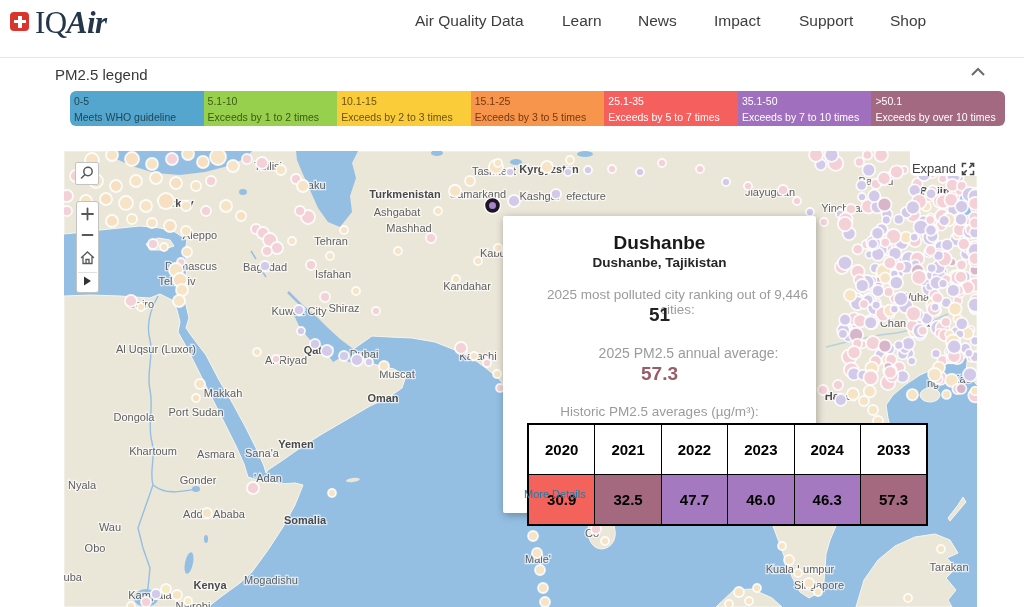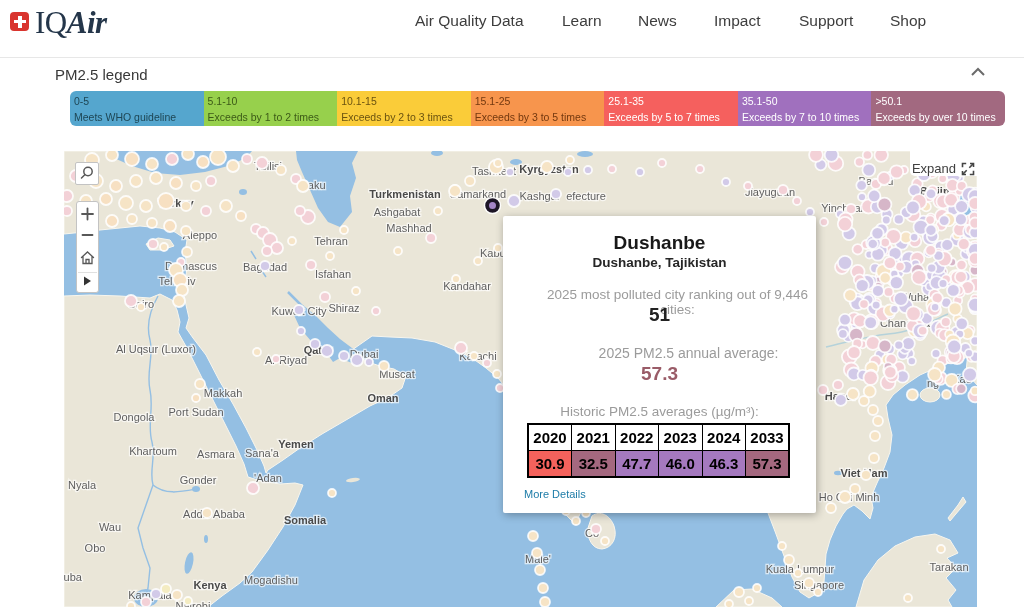--- a/index.html
+++ b/index.html
@@ -22,21 +22,21 @@
 .expand { position:absolute; left:910px; top:151px; width:67px; height:25px; background:#fff; border-radius:0 0 0 5px; display:flex; align-items:flex-end; justify-content:center; gap:5px; font-size:13px; color:#404040; }
 .popup { position:absolute; left:503px; top:216px; width:313px; height:297px; background:#fff; border-radius:2px; box-shadow:1px 2px 8px rgba(0,0,0,0.3); text-align:center; }
 .popup .t1 { position:absolute; top:16px; width:100%; font-size:19px; font-weight:bold; color:#191919; }
 .popup .t2 { position:absolute; top:39px; width:100%; font-size:13.5px; font-weight:bold; color:#262626; }
 .popup .g1 { position:absolute; top:71px; width:100%; font-size:13.5px; color:#9b9b9b;padding-left:36px; }
 .popup .b1 { position:absolute; top:88px; width:100%; font-size:19px; font-weight:bold; color:#222; }
 .popup .g2 { position:absolute; top:129px; width:100%; font-size:14px; color:#9b9b9b;margin-left:29px; }
 .popup .b2 { position:absolute; top:147px; width:100%; font-size:19px; font-weight:bold; color:#9a5c68; }
 .popup .g3 { position:absolute; top:188px; width:100%; font-size:13.5px; color:#9b9b9b; }
 .hist { position:absolute; top:207px; left:24px; border-collapse:collapse; }
-.hist td { border:1px solid #000; width:43.5px; height:19px; text-align:center; font-size:15px; font-weight:bold; color:#000; padding:4px; }
+.hist td { border:1px solid #000; width:43.5px; height:19px; text-align:center; font-size:15px; font-weight:bold; color:#000; padding:16px; }
 .hist tr.hd td { background:#fff; }
 .hist { border:2px solid #000; }
 .popup .more { position:absolute; top:272px; left:21px; font-size:11px; color:#1d7ca8; }
 .icn { stroke:#585858; stroke-width:1.5; fill:none; stroke-linecap:round; }
 </style></head>
 <body>
 <div class="hdr">
   <div class="logo">
       <div class="logosq"></div>
       <div class="logotxt">IQ<i>Air</i></div>

